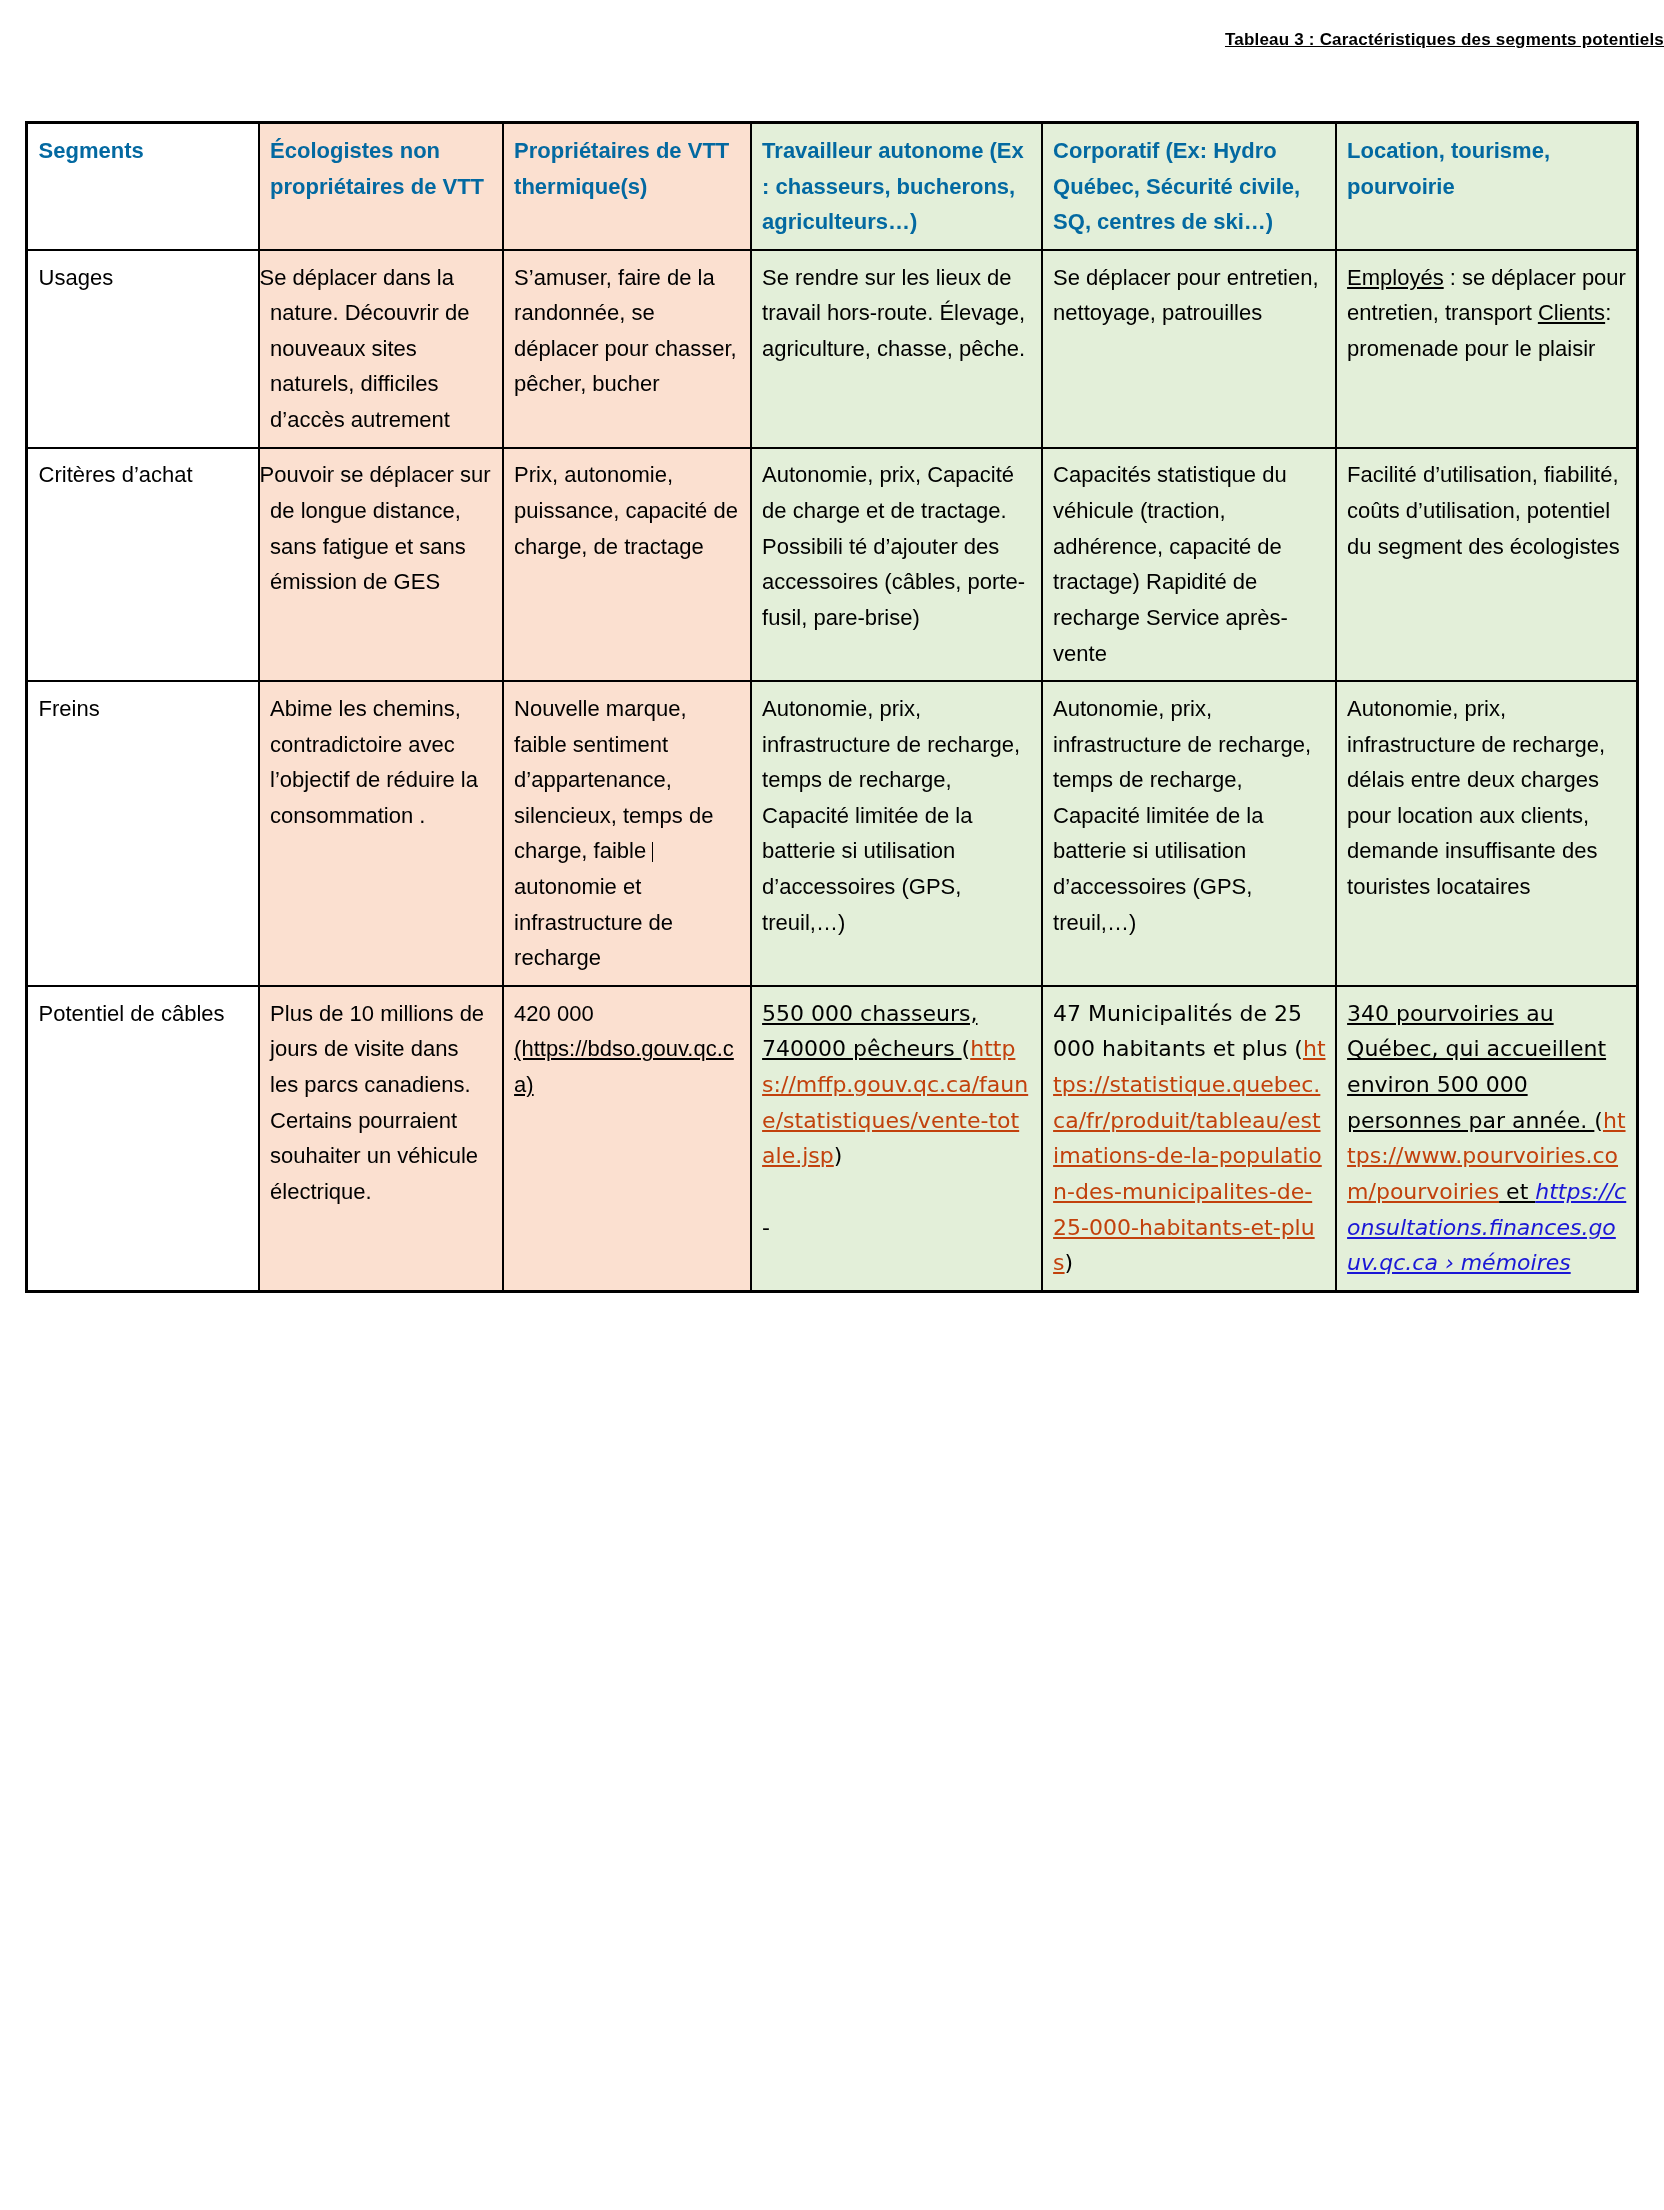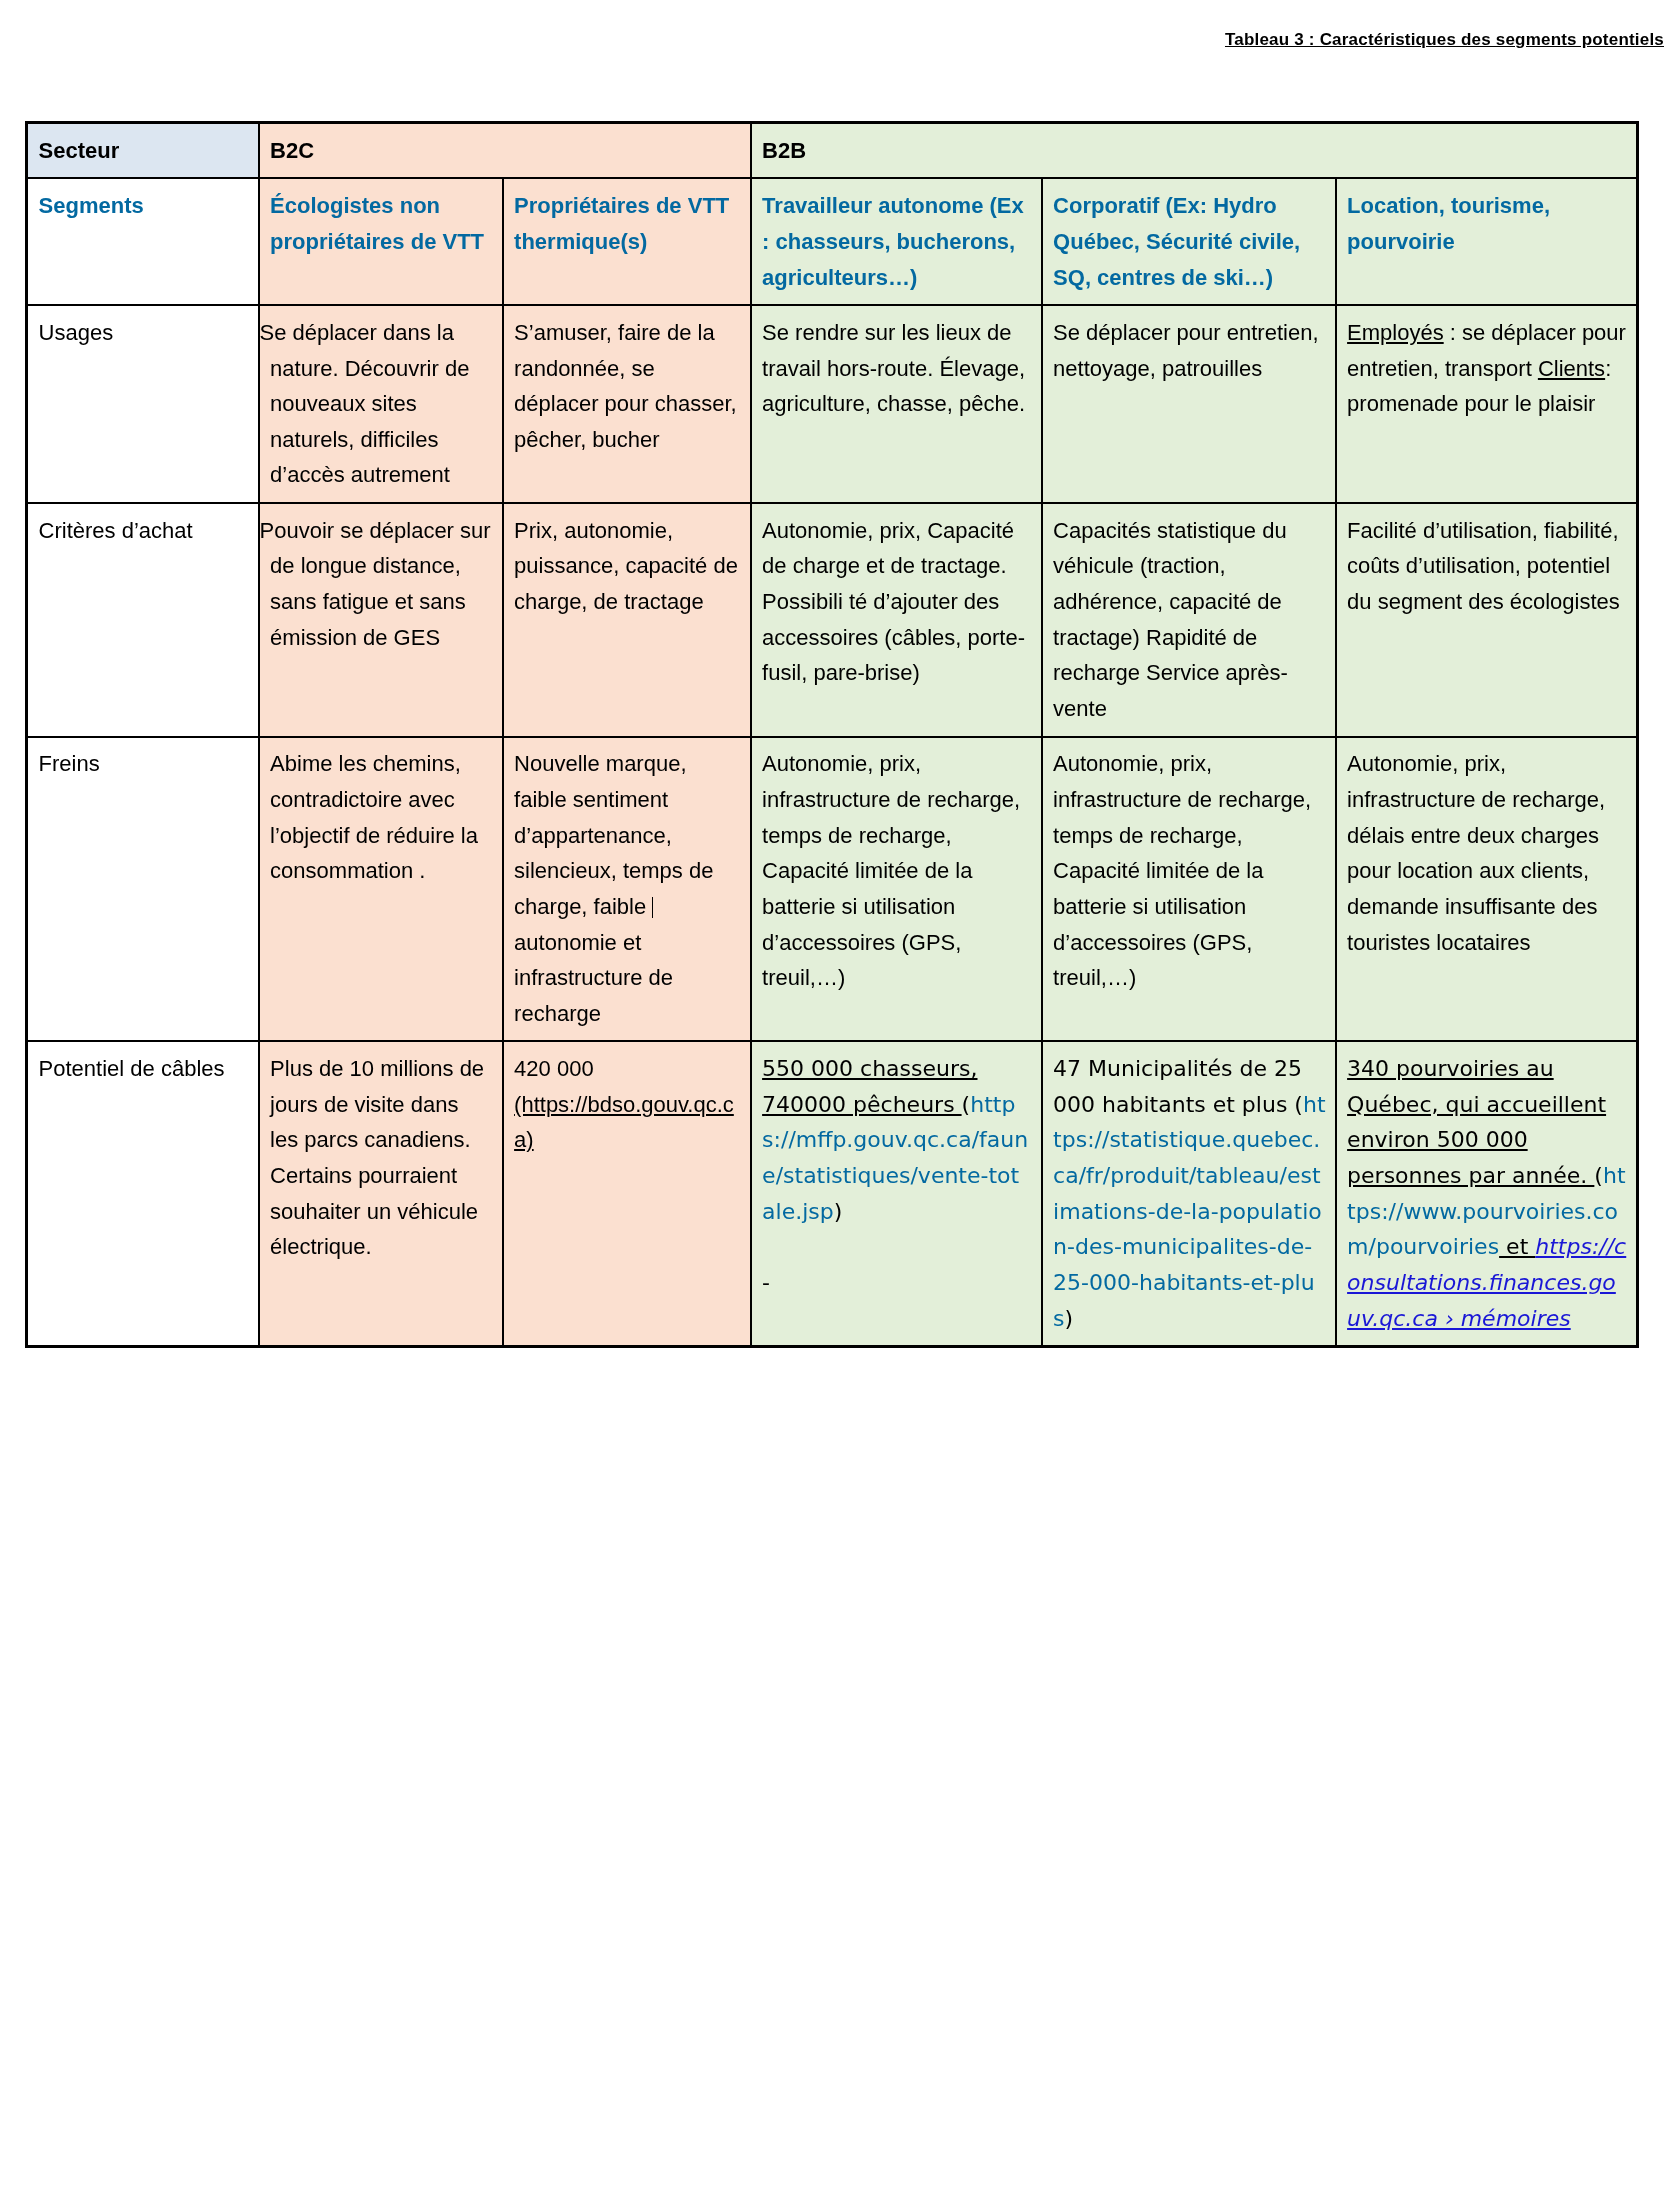--- a/index.html
+++ b/index.html
@@ -69,21 +69,22 @@
   .clip-left {
     padding-left: 0;
     text-indent: -10.6px;
     overflow: hidden;
   }
 
   .row-label { font-size: 22px; }
 
   .u { text-decoration: underline; }
   .link {
-    color: #0369a1;
+    color: #c2410c;
+    text-decoration: underline;
   }
   .link-italic {
     color: #1a17d6;
     text-decoration: underline;
     font-style: italic;
   }
 
   
   .alt-face {
     font-family: "DejaVu Sans", sans-serif;
@@ -114,25 +115,20 @@
     <colgroup>
       <col class="c0">
         <col class="c1">
         <col class="c2">
         <col class="c3">
         <col class="c4">
         <col class="c5">
     </colgroup>
     <tbody>
 
-      <tr>
-        <td class="fill-blue hdr-cell">Secteur</td>
-        <td class="fill-peach hdr-cell" colspan="2">B2C</td>
-        <td class="fill-green hdr-cell" colspan="3">B2B</td>
-      </tr>
 
       <tr>
         <td class="fill-white seg-cell seg-label">Segments</td>
         <td class="fill-peach seg-cell seg-label">Écologistes non propriétaires de  VTT</td>
         <td class="fill-peach seg-cell seg-label">Propriétaires de VTT thermique(s)</td>
         <td class="fill-green seg-cell seg-label">Travailleur autonome (Ex : chasseurs, bucherons, agriculteurs…)</td>
         <td class="fill-green seg-cell seg-label">Corporatif (Ex: Hydro Québec, Sécurité civile, SQ, centres de ski…)</td>
         <td class="fill-green seg-cell seg-label">Location, tourisme, pourvoirie</td>
       </tr>
 

